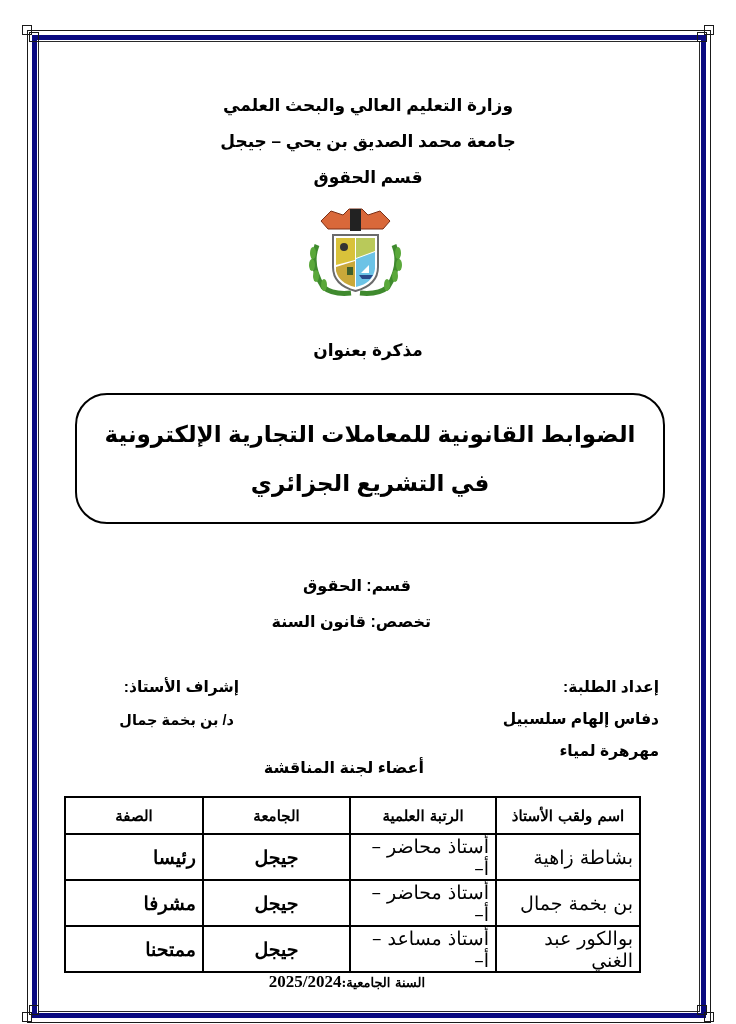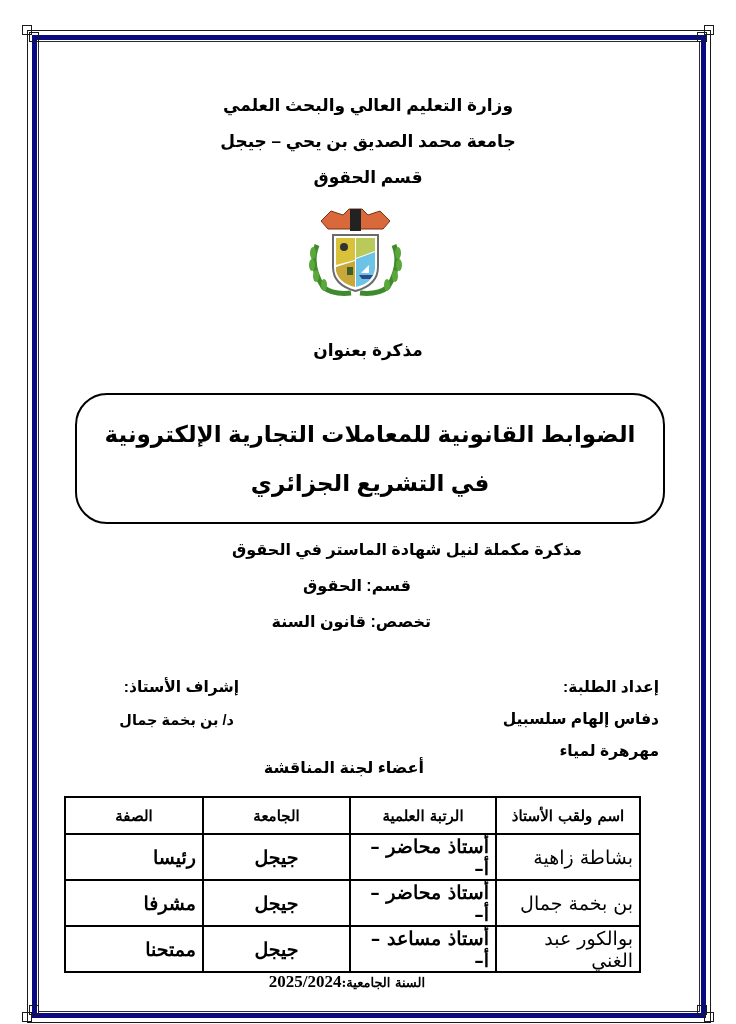--- a/index.html
+++ b/index.html
@@ -49,21 +49,21 @@
       position: absolute; left: 64px; top: 796px; width: 577px; height: 137px;
       border-collapse: collapse; direction: rtl;
       font-family: "DejaVu Serif", "Liberation Serif", serif;
     }
     table.jury th, table.jury td {
       border: 2px solid #000; padding: 0 6px; font-size: 19px;
     }
     table.jury th { font-weight: bold; font-size: 15px; text-align: center; height: 35px; }
     table.jury td { height: 31px; }
     td.col-name { text-align: right; width: 130px; }
-    td.col-rank { text-align: right; width: 132px; font-weight: bold; }
+    td.col-rank { text-align: right; width: 132px; font-weight: normal; }
     td.col-univ { text-align: center; width: 133px; font-weight: bold; }
     td.col-role { text-align: right; font-weight: bold; }
     .year {
       position: absolute; top: 972px; left: 255px; width: 170px; direction: rtl;
       text-align: right; white-space: nowrap; font-family: "DejaVu Serif", "Liberation Serif", serif;
     }
     .year .lbl { font-size: 13px; font-weight: bold; }
     .year .val { font-size: 17px; font-weight: bold; font-family: "Liberation Serif", serif; }
   </style>
 </head>
@@ -116,21 +116,20 @@
     <rect x="44" y="62" width="6" height="8" fill="#3f5f2a"></rect>
   </svg>
 
   <div class="center-line" style="top:340px;">مذكرة بعنوان</div>
 
   <div class="title-box">
     <div class="title-line" style="top:26px;">الضوابط القانونية للمعاملات التجارية الإلكترونية</div>
     <div class="title-line" style="top:75px;">في التشريع الجزائري</div>
   </div>
 
-  <div class="side-text" style="right:154px; top:540px; font-size:16px;">مذكرة مكملة لنيل شهادة الماستر في الحقوق</div>
   <div class="side-text" style="right:325px; top:576px; font-size:16px;">قسم: الحقوق</div>
   <div class="side-text" style="right:305px; top:612px; font-size:16px;">تخصص: قانون السنة</div>
 
   <div class="side-text" style="right:77px; top:678px;">إعداد الطلبة:</div>
   <div class="side-text" style="right:77px; top:710px;">دفاس إلهام سلسبيل</div>
   <div class="side-text" style="right:77px; top:742px;">مهرهرة لمياء</div>
 
   <div class="side-text" style="right:497px; top:678px;">إشراف الأستاذ:</div>
   <div class="side-text" style="right:502px; top:712px; font-size:14.5px;">د/ بن بخمة جمال</div>
 

